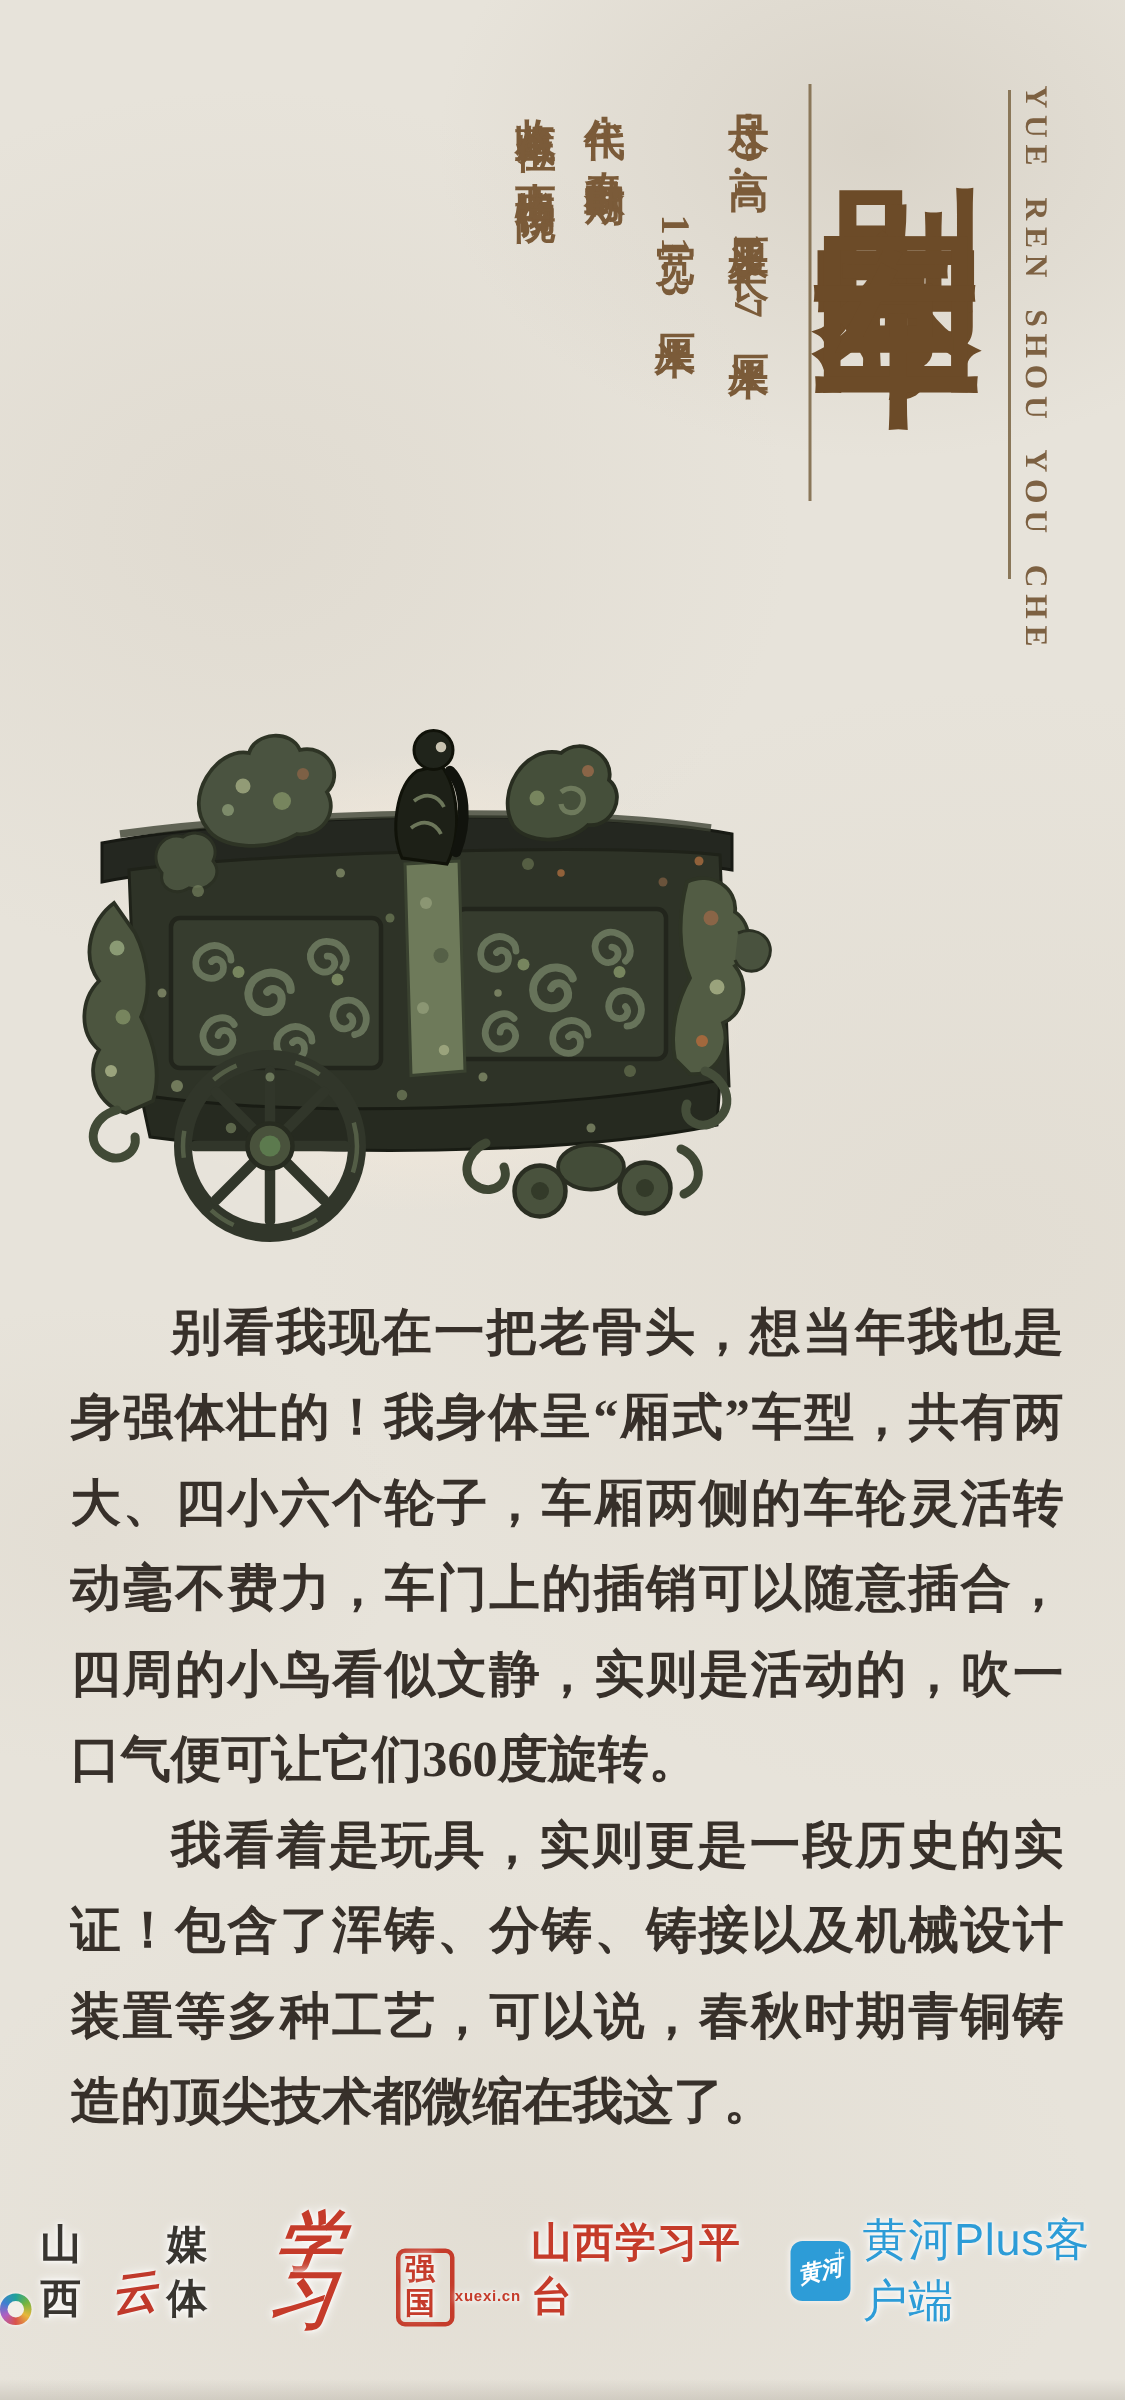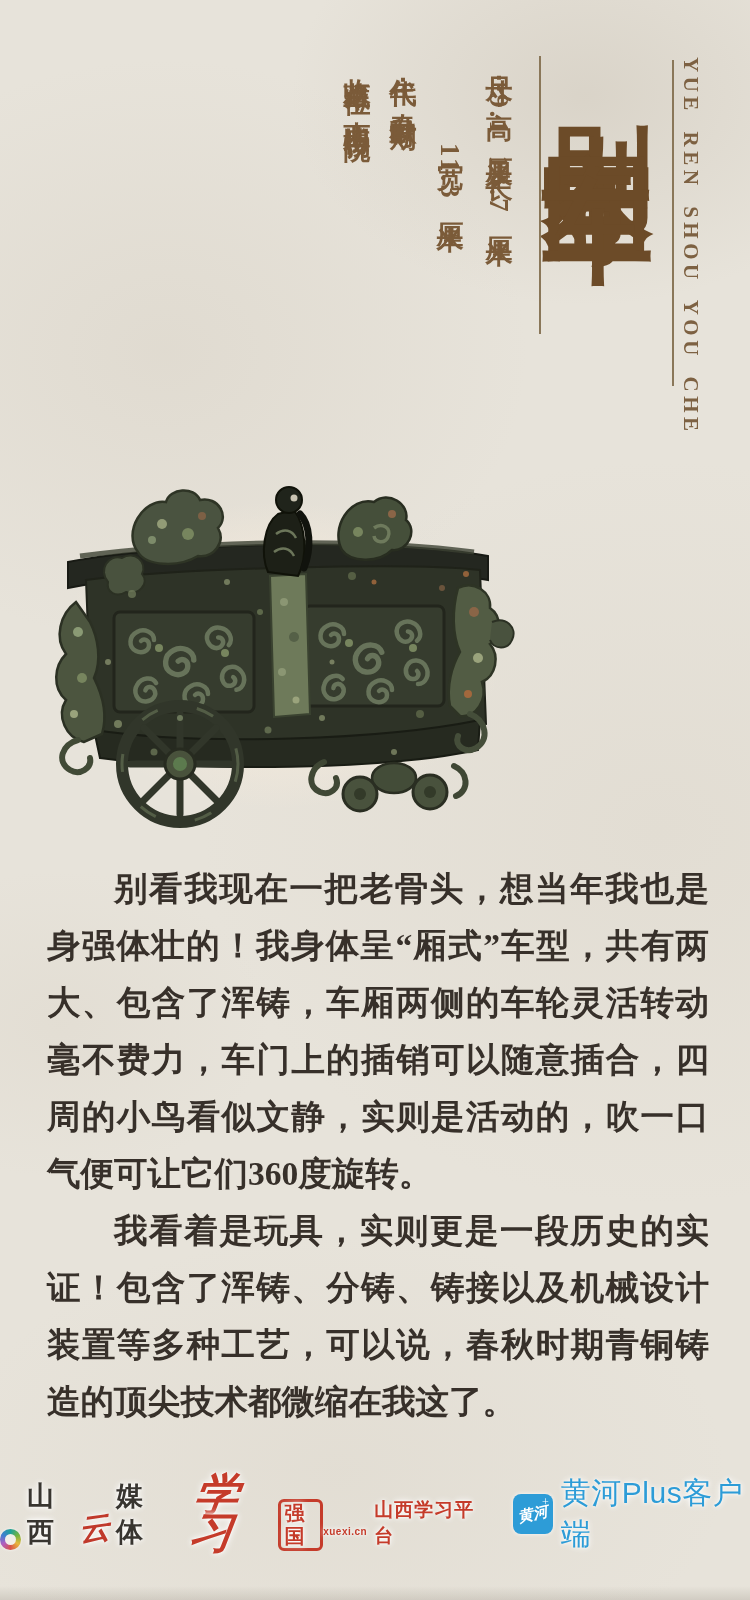--- a/index.html
+++ b/index.html
@@ -67,21 +67,21 @@
     background:conic-gradient(#1fa29a,#74b43f,#e8b73c,#d9534a,#b05fc2,#3f7fd1,#1fa29a);
     box-shadow:0 0 3px rgba(255,255,255,0.9);
   }
   .ring::after{content:"";position:absolute;inset:5px;border-radius:50%;background:#f2efe8;}
   .cloud-char{color:#c0392b;font-size:31px;font-style:italic;display:inline-block;transform:rotate(-8deg);font-weight:800;}
   .logo-xuexi{gap:7px;align-items:flex-end;color:#c53b2a;}
   .xx-callig{font-size:44px;line-height:38px;font-weight:800;font-style:italic;display:inline-block;transform:skewX(-8deg);}
   .xx-mid{display:flex;flex-direction:row;align-items:center;margin-bottom:1px;}
   .xx-box{border:3px solid #c53b2a;border-radius:6px;font-size:20px;line-height:23px;font-weight:800;padding:0 3px;letter-spacing:1px;}
   .xx-domain{font-size:10px;font-weight:700;margin-top:13px;letter-spacing:0.5px;font-family:"Liberation Sans",sans-serif;}
-  .xx-platform{font-size:19px;font-weight:800;margin-bottom:3px;letter-spacing:1px;}
+  .xx-platform{font-size:27px;font-weight:800;margin-bottom:3px;letter-spacing:1px;}
   .logo-huanghe{gap:8px;}
   .hh-icon{
     width:40px;height:40px;border-radius:8px;background:#2d9cd7;position:relative;flex:0 0 auto;
     display:flex;align-items:center;justify-content:center;
     box-shadow:0 0 4px rgba(255,255,255,0.85);
   }
   .hh-icon-text{color:#fff;font-size:15px;font-weight:700;font-style:italic;display:inline-block;transform:rotate(-12deg);}
   .hh-plus{position:absolute;top:2px;right:4px;color:#fff;font-size:12px;line-height:12px;}
   .hh-label{font-size:30px;font-weight:400;color:#2d9cd7;letter-spacing:0.5px;font-family:"Liberation Sans","DejaVu Sans",sans-serif;}
 </style>
@@ -218,21 +218,21 @@
       <circle cx="444" cy="112" r="3" fill="#c77b45"></circle>
       <circle cx="132" cy="290" r="3.5" fill="#7a8662"></circle>
       <circle cx="372" cy="290" r="3" fill="#95a078"></circle>
       <circle cx="86" cy="200" r="3" fill="#9aa37c"></circle>
       <circle cx="238" cy="150" r="3" fill="#77855e"></circle>
       <circle cx="310" cy="200" r="2.5" fill="#9aa37c"></circle>
     </g>
   </svg>
 
   <div class="body-text">
-    <p>别看我现在一把老骨头，想当年我也是身强体壮的！我身体呈“厢式”车型，共有两大、包含了浑铸，车厢两侧的车轮灵活转动毫不费力，车门上的插销可以随意插合，四周的小鸟看似文静，实则是活动的，吹一口气便可让它们360度旋转。</p>
+    <p>别看我现在一把老骨头，想当年我也是身强体壮的！我身体呈“厢式”车型，共有两大、四小六个轮子，车厢两侧的车轮灵活转动毫不费力，车门上的插销可以随意插合，四周的小鸟看似文静，实则是活动的，吹一口气便可让它们360度旋转。</p>
     <p>我看着是玩具，实则更是一段历史的实证！包含了浑铸、分铸、铸接以及机械设计装置等多种工艺，可以说，春秋时期青铜铸造的顶尖技术都微缩在我这了。</p>
   </div>
 
   <div class="footer">
 
     <div class="logo logo-sxcloud halo">
       <span class="ring"></span>
       <span>山西</span>
       <span class="cloud-char">云</span>
       <span>媒体</span>

